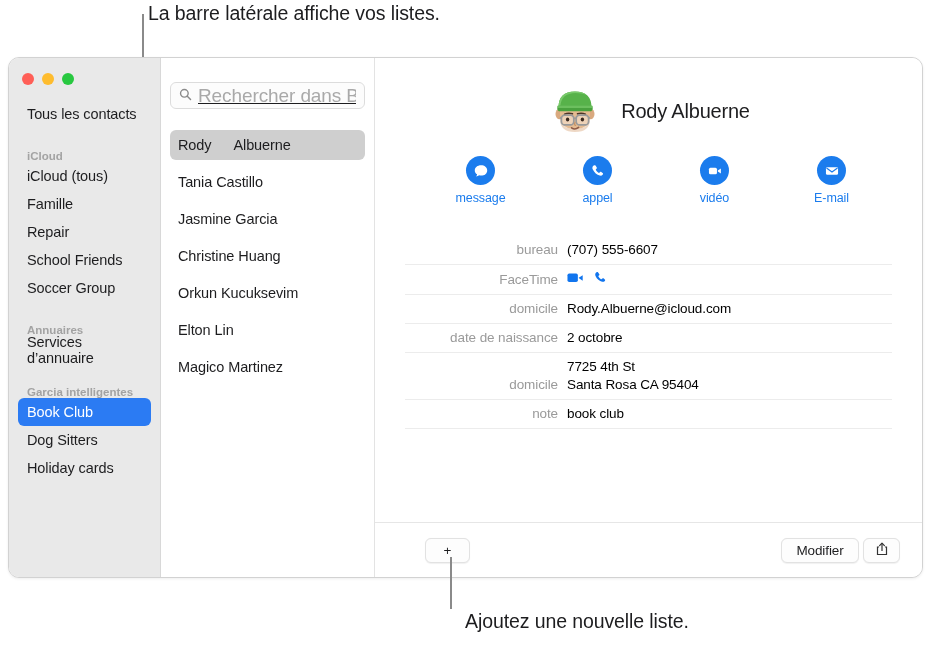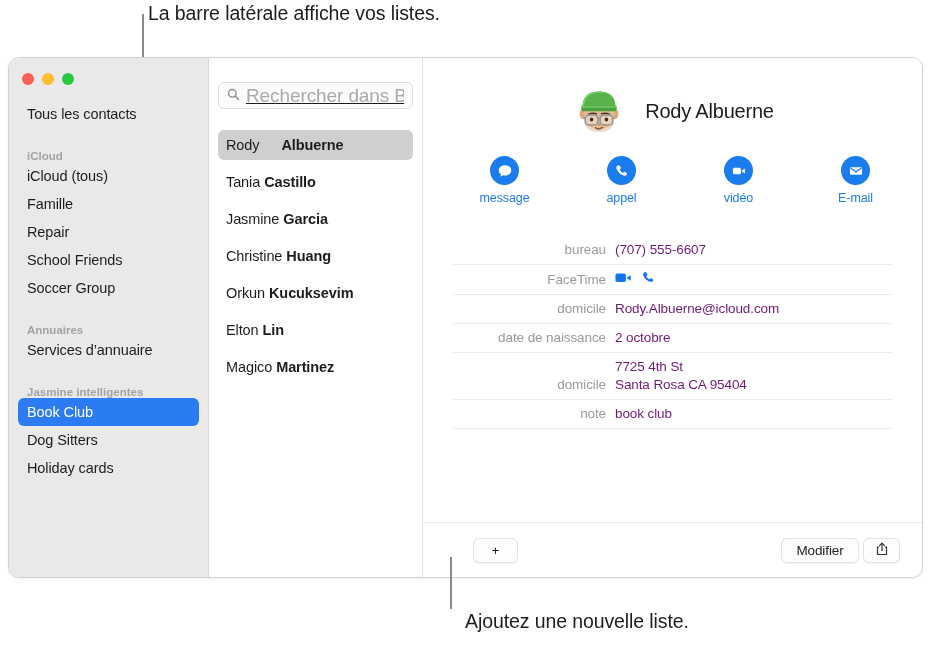--- a/index.html
+++ b/index.html
@@ -38,21 +38,21 @@
     border-radius: 11px;
     background: #ffffff;
     border: 1px solid #d2d2d2;
     box-shadow: 0 1px 3px rgba(0,0,0,0.07);
     overflow: hidden;
     display: flex;
   }
 
   
   #sidebar {
-    width: 200px;
+    width: 152px;
     background: #e9e9e9;
     border-right: 1px solid #d8d8d8;
     padding-top: 7px;
     flex: none;
     position: relative;
   }
   #traffic-lights {
     display: flex; gap: 8px;
     padding: 8px 0 0 13px;
     height: 26px;
@@ -119,21 +119,21 @@
     display: flex; align-items: center;
     padding: 0 8px;
     border-radius: 6px;
     font-size: 14.5px;
     color: #1d1d1f;
     letter-spacing: -0.1px;
   }
   .contact-row + .contact-row { margin-top: 7px; }
   .contact-row.selected { background: #cfcfcf; gap: 18px; }
   .contact-row .first { font-weight: normal; }
-  .contact-row .last { font-weight: bold; margin-left: 4px; }
+  .contact-row .last { font-weight: normal; margin-left: 4px; }
 
   
   #detail {
     flex: 1;
     background: #ffffff;
     position: relative;
     display: flex;
     flex-direction: column;
   }
   #detail-body { flex: 1; padding: 22px 30px 0 30px; }
@@ -185,21 +185,21 @@
     flex: none;
     text-align: right;
     padding-right: 9px;
     font-size: 13.5px;
     color: #9a9a9a;
     letter-spacing: -0.1px;
     line-height: 18px;
   }
   .field-value {
     font-size: 13.5px;
-    color: #701a75;
+    color: #000000;
     letter-spacing: -0.1px;
     line-height: 18px;
     display: flex;
     align-items: center;
     gap: 9px;
   }
   .field-value.multiline { display: block; }
 
   
   #toolbar {
@@ -269,21 +269,21 @@
           <span>Soccer Group</span>
         </div>
         <div class="sb-gap"></div>
 
         <div class="sb-header">Annuaires</div>
         <div class="sb-row">
           <span>Services d’annuaire</span>
         </div>
         <div class="sb-gap"></div>
 
-        <div class="sb-header">Jasmine intelligentes</div>
+        <div class="sb-header">Garcia intelligentes</div>
         <div class="sb-row selected">
           <span>Book Club</span>
         </div>
         <div class="sb-row">
           <span>Dog Sitters</span>
         </div>
         <div class="sb-row">
           <span>Holiday cards</span>
         </div>
       </div>

